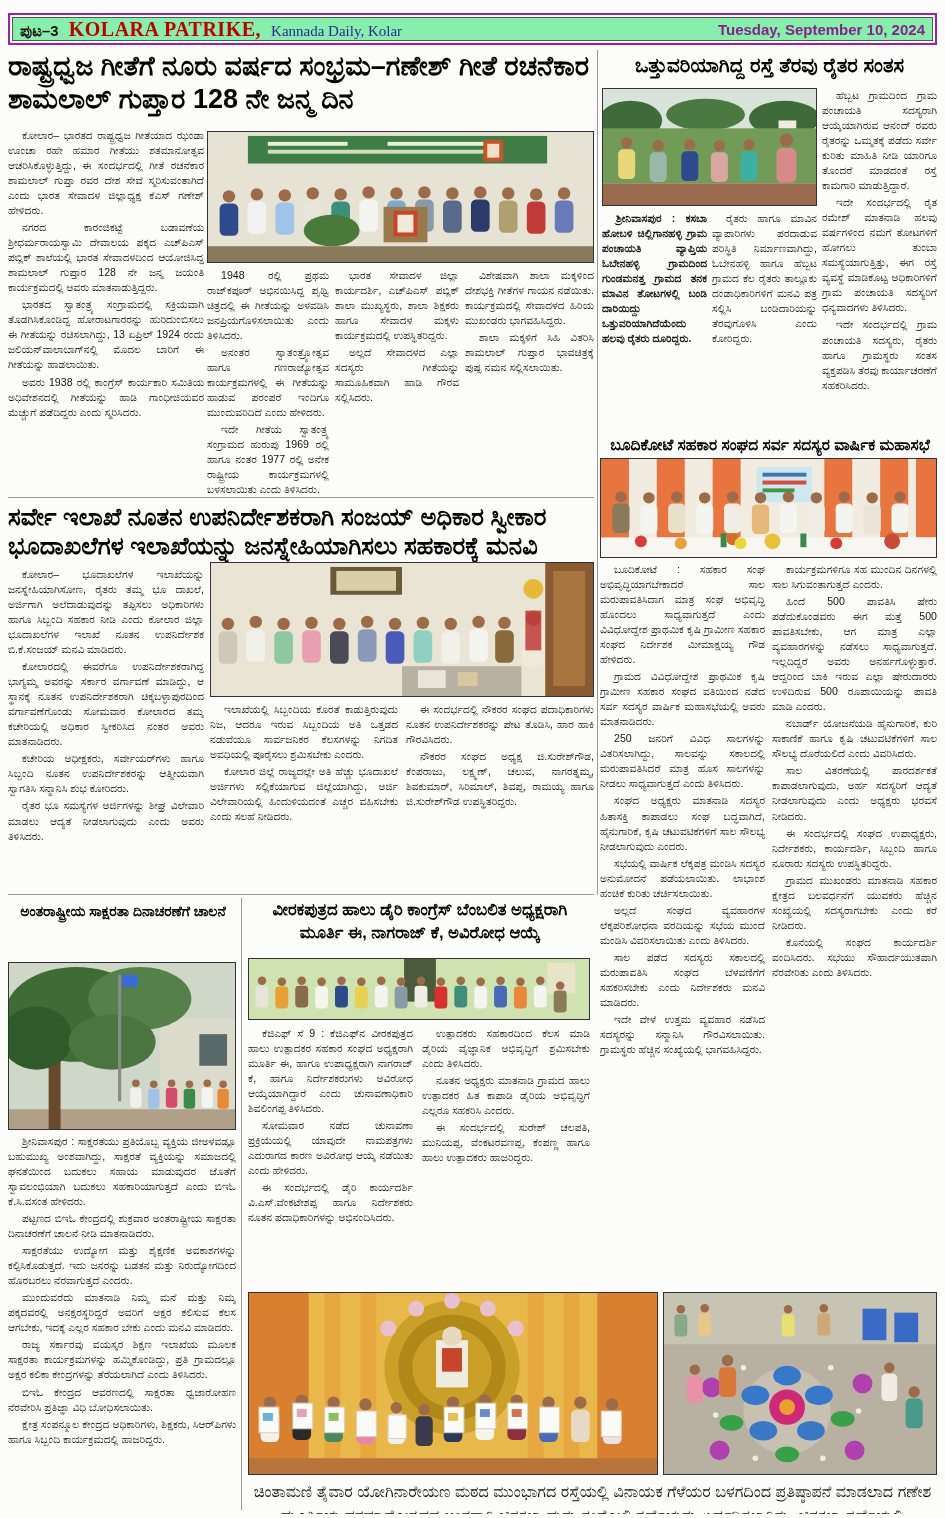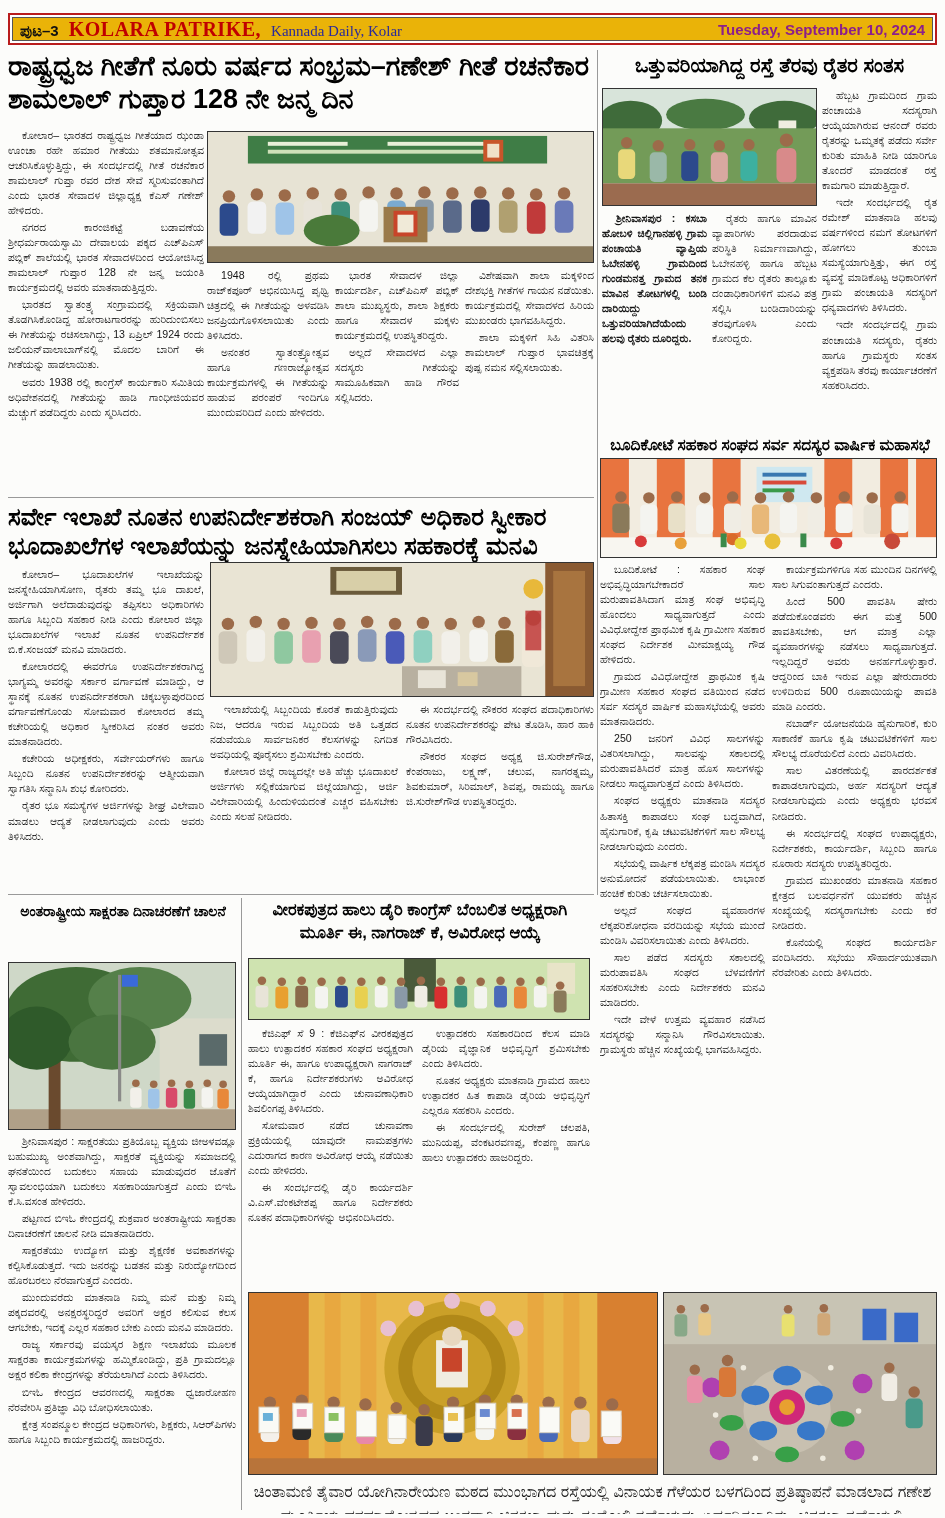--- a/index.html
+++ b/index.html
@@ -1,21 +1,21 @@
 <!DOCTYPE html>
 <html><head>
 <meta charset="utf-8">
 <style>
   html,body{margin:0;padding:0;background:#e8e8e8;}
   .page{position:relative;width:945px;height:1518px;background:#fcfcfa;margin:0 auto;
         font-family:"Liberation Sans","DejaVu Sans",sans-serif;color:#141414;overflow:hidden;}
   .abs{position:absolute;}
   
-  .masthead-box{border:2px solid #b91c1c;box-shadow:0 0 0 2px #fff inset,0 0 0 3px #555 inset;
-        background:#eab308;display:flex;align-items:center;padding:0 10px;box-sizing:border-box;}
+  .masthead-box{border:2px solid #a21caf;box-shadow:0 0 0 2px #fff inset,0 0 0 3px #555 inset;
+        background:#86efac;display:flex;align-items:center;padding:0 10px;box-sizing:border-box;}
   .masthead-left{display:flex;align-items:baseline;gap:10px;}
   .page-label{font-weight:bold;font-size:15px;color:#111;}
   .masthead-title{font-family:"Liberation Serif","DejaVu Serif",serif;font-weight:bold;font-size:20px;letter-spacing:.5px;}
   .masthead-sub{font-family:"Liberation Serif","DejaVu Serif",serif;font-size:15px;}
   .masthead-date{margin-left:auto;font-weight:bold;font-size:15px;}
   
   .hl{font-weight:bold;color:#000;line-height:1.22;}
   .hl-main{font-size:27px;}
   .hl-survey{font-size:24px;}
   .hl-road{font-size:20px;text-align:center;}
@@ -82,20 +82,21 @@
       <rect x="88" y="38" width="22" height="18" fill="#9a7a4a"></rect>
       <rect x="93" y="40" width="12" height="13" fill="#c8452a"></rect>
         <rect x="95" y="42" width="8" height="9" fill="#f0ead8"></rect>
       <rect x="0" y="58" width="193" height="8" fill="#8a7a5c"></rect>
     </svg>
   </div>
 
   <div class="abs col" style="left:207px;top:268px;width:122px;height:226px;">
       <p class="para">1948 ರಲ್ಲಿ ಪ್ರಥಮ ರಾಜ್‌ಕಪೂರ್ ಅಭಿನಯಿಸಿದ್ದ ಪೃಥ್ವಿ ಚಿತ್ರದಲ್ಲಿ ಈ ಗೀತೆಯನ್ನು ಅಳವಡಿಸಿ ಜನಪ್ರಿಯಗೊಳಿಸಲಾಯಿತು ಎಂದು ತಿಳಿಸಿದರು.</p>
       <p class="para">ಅನಂತರ ಸ್ವಾತಂತ್ರ್ಯೋತ್ಸವ ಹಾಗೂ ಗಣರಾಜ್ಯೋತ್ಸವ ಕಾರ್ಯಕ್ರಮಗಳಲ್ಲಿ ಈ ಗೀತೆಯನ್ನು ಹಾಡುವ ಪರಂಪರೆ ಇಂದಿಗೂ ಮುಂದುವರಿದಿದೆ ಎಂದು ಹೇಳಿದರು.</p>
+      <p class="para">ಇದೇ ಗೀತೆಯ ಸ್ವಾತಂತ್ರ್ಯ ಸಂಗ್ರಾಮದ ಹುರುಪು 1969 ರಲ್ಲಿ ಹಾಗೂ ನಂತರ 1977 ರಲ್ಲಿ ಅನೇಕ ರಾಷ್ಟ್ರೀಯ ಕಾರ್ಯಕ್ರಮಗಳಲ್ಲಿ ಬಳಸಲಾಯಿತು ಎಂದು ತಿಳಿಸಿದರು.</p>
     </div>
   <div class="abs col" style="left:335px;top:268px;width:124px;height:226px;">
       <p class="para">ಭಾರತ ಸೇವಾದಳ ಜಿಲ್ಲಾ ಕಾರ್ಯದರ್ಶಿ, ಎಚ್‌ಪಿಎಸ್ ಪಬ್ಲಿಕ್ ಶಾಲಾ ಮುಖ್ಯಸ್ಥರು, ಶಾಲಾ ಶಿಕ್ಷಕರು ಹಾಗೂ ಸೇವಾದಳ ಮಕ್ಕಳು ಕಾರ್ಯಕ್ರಮದಲ್ಲಿ ಉಪಸ್ಥಿತರಿದ್ದರು.</p>
       <p class="para">ಅಲ್ಲದೆ ಸೇವಾದಳದ ಎಲ್ಲಾ ಸದಸ್ಯರು ಗೀತೆಯನ್ನು ಸಾಮೂಹಿಕವಾಗಿ ಹಾಡಿ ಗೌರವ ಸಲ್ಲಿಸಿದರು.</p>
     </div>
   <div class="abs col" style="left:465px;top:268px;width:129px;height:226px;">
       <p class="para">ವಿಶೇಷವಾಗಿ ಶಾಲಾ ಮಕ್ಕಳಿಂದ ದೇಶಭಕ್ತಿ ಗೀತೆಗಳ ಗಾಯನ ನಡೆಯಿತು. ಕಾರ್ಯಕ್ರಮದಲ್ಲಿ ಸೇವಾದಳದ ಹಿರಿಯ ಮುಖಂಡರು ಭಾಗವಹಿಸಿದ್ದರು.</p>
       <p class="para">ಶಾಲಾ ಮಕ್ಕಳಿಗೆ ಸಿಹಿ ವಿತರಿಸಿ ಶಾಮಲಾಲ್ ಗುಪ್ತಾರ ಭಾವಚಿತ್ರಕ್ಕೆ ಪುಷ್ಪ ನಮನ ಸಲ್ಲಿಸಲಾಯಿತು.</p>
     </div>
 

